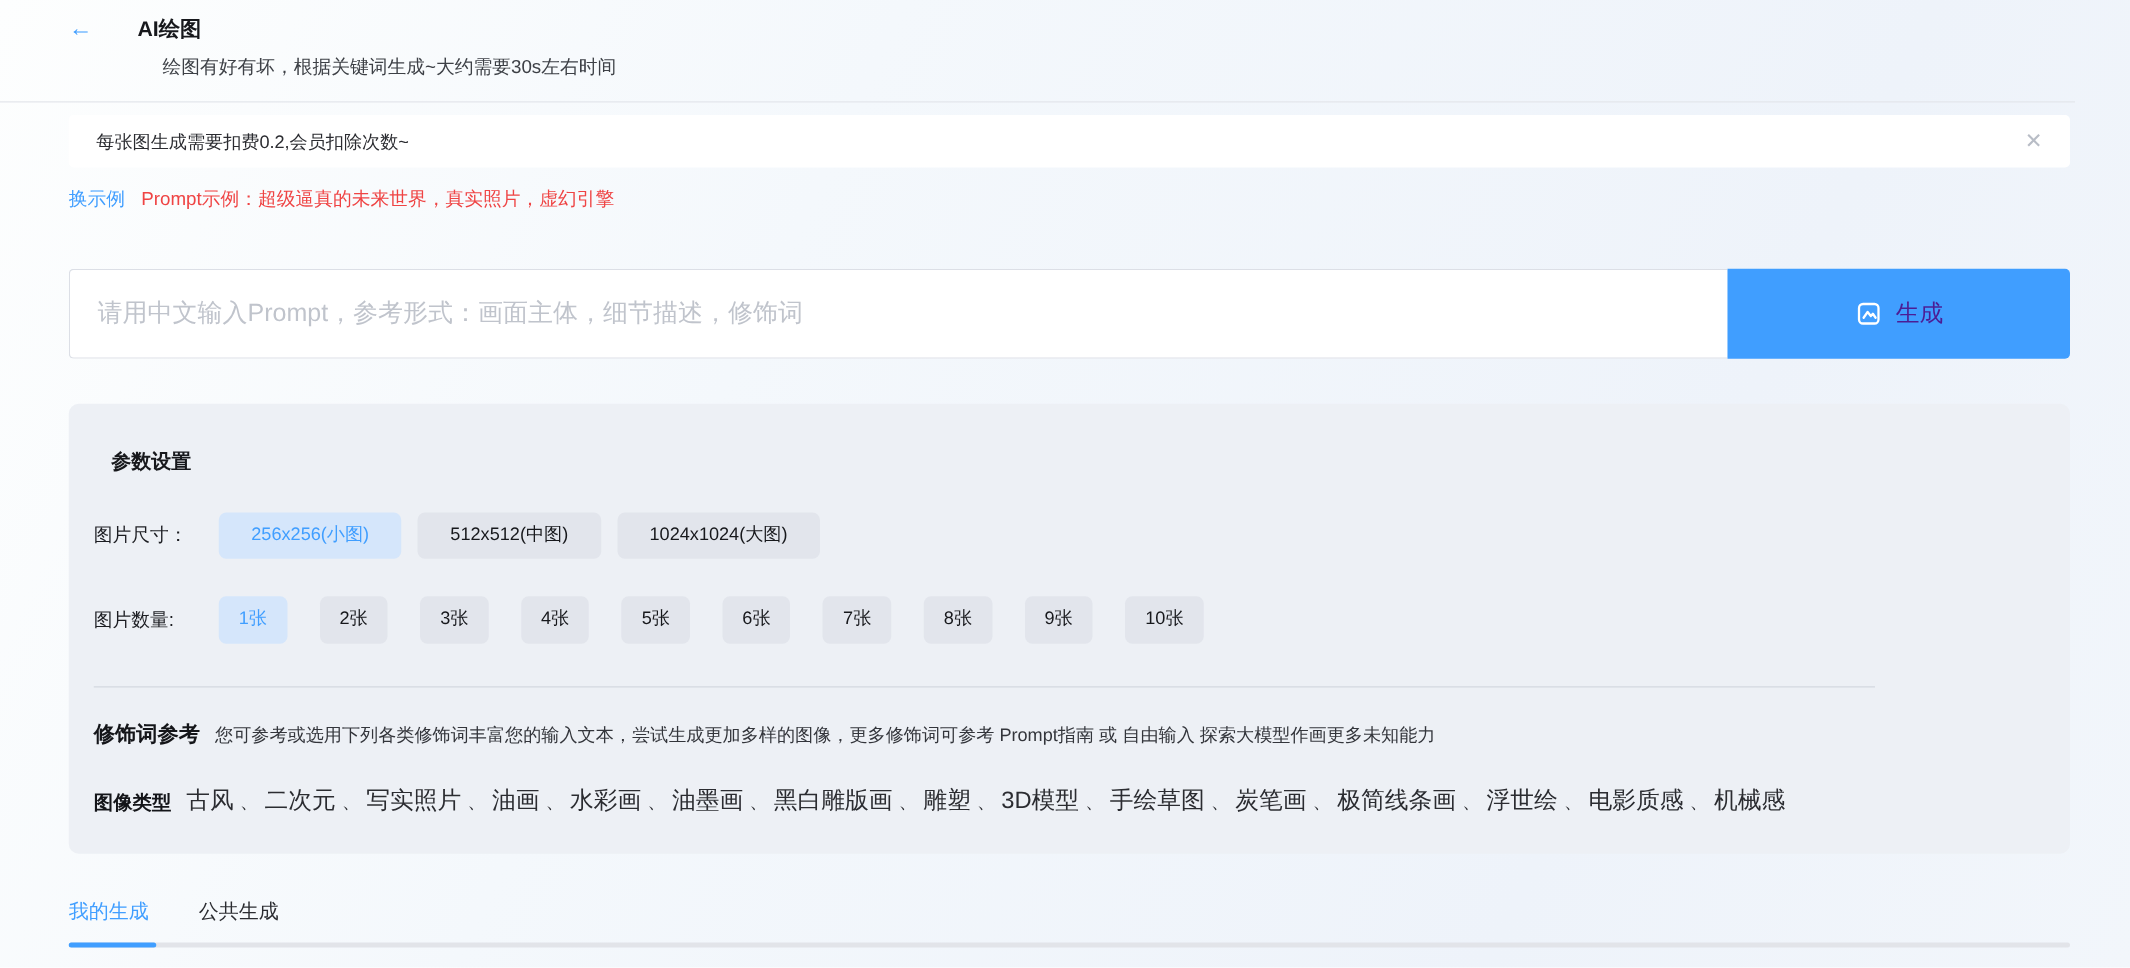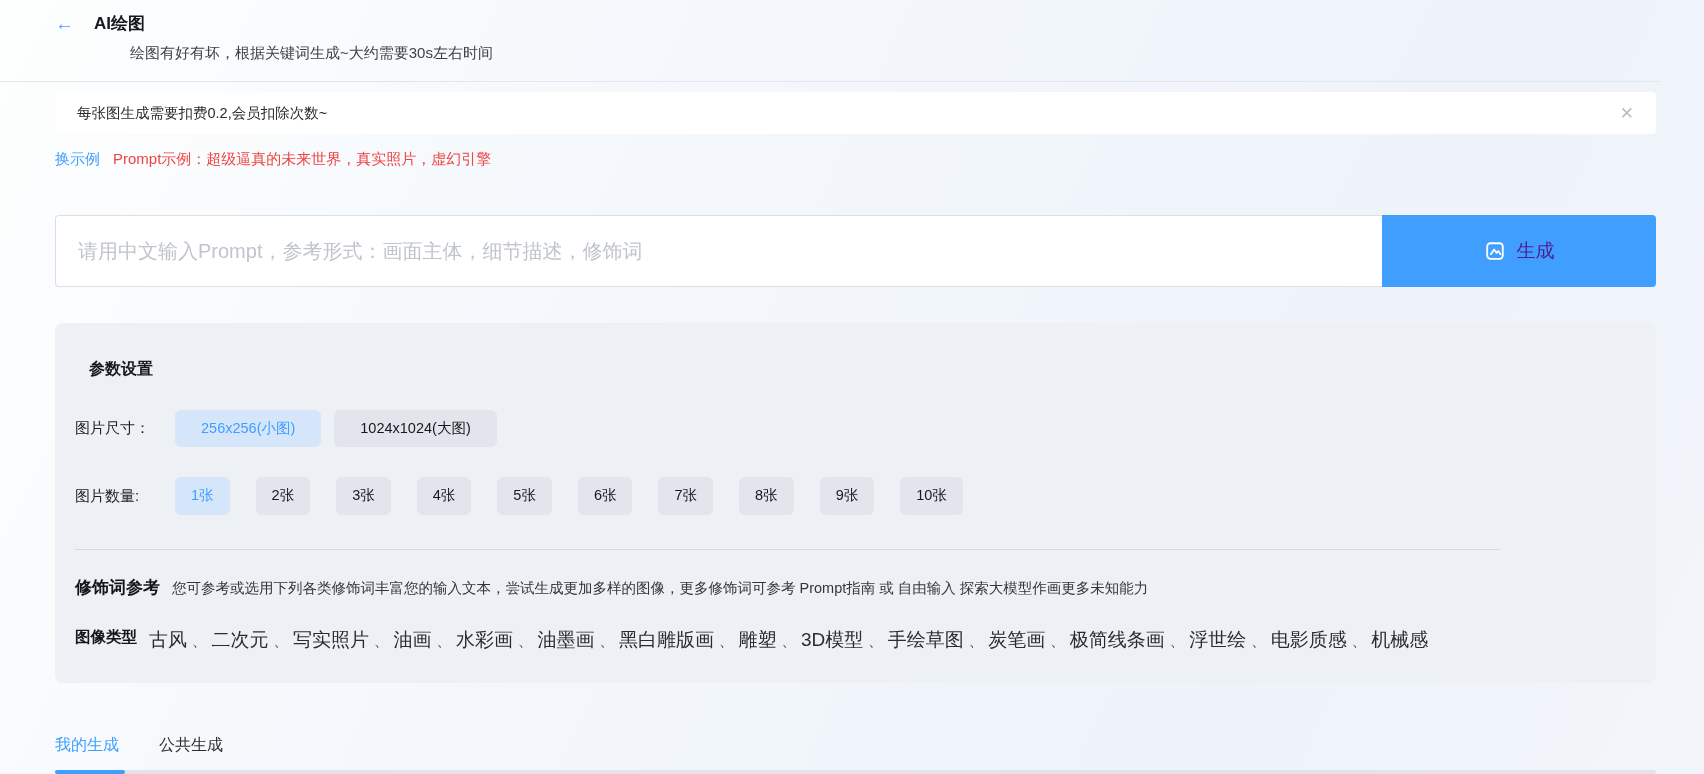--- a/index.html
+++ b/index.html
@@ -5,21 +5,21 @@
   html,body{margin:0;padding:0;}
   body{
     width:1704px;height:774px;overflow:hidden;
     background:linear-gradient(115deg,#fdfefe 0%,#f4f8fc 35%,#eef3fa 75%,#f2f6fb 100%);
     font-family:"Liberation Sans","DejaVu Sans",sans-serif;
     color:#26272e;
   }
   .header-wrap{height:82px;margin-right:44px;border-bottom:1px solid #e3e6eb;box-sizing:border-box;padding:10px 0 0 55px;}
   .title-row{display:flex;align-items:center;gap:20px;height:26px;}
   .back{color:#409eff;font-size:19px;cursor:pointer;line-height:1;}
-  h1.page-title{font-size:17px;font-weight:bold;margin:0;color:#17181c;}
+  h1.page-title{font-size:17px;font-weight:bold;margin:16px;color:#17181c;}
   .subtitle{margin:8px 0 0 75px;font-size:15px;color:#3d4046;}
 
   .content{position:relative;margin:0 48px 0 55px;}
 
   .notice{margin-top:10px;height:42px;background:#ffffff;border-radius:4px;display:flex;align-items:center;
     padding:0 22px;box-sizing:border-box;font-size:14.5px;color:#2b2c31;justify-content:space-between;}
   .notice .close{color:#b8bdc6;font-size:17px;cursor:pointer;font-weight:400;}
 
   .example-row{margin-top:14px;display:flex;align-items:center;gap:13px;font-size:15px;height:22px;}
   .example-row a{color:#409eff;text-decoration:none;cursor:pointer;}
@@ -49,25 +49,25 @@
     border:none;border-radius:6px;background:#e2e5ec;color:#17181c;font-size:14.5px;cursor:pointer;
     padding:10px 26px;font-family:"Liberation Sans","DejaVu Sans",sans-serif;line-height:1.2;
   }
   .chips.count .chip{padding:10px 16px;}
   .chip.selected{background:#d5e6fb;color:#409eff;}
   .params-divider{border:none;border-top:1px solid #d4d8df;margin:34px 0 0 0;width:1425px;max-width:100%;}
   .modifier-row{margin-top:26px;display:flex;align-items:baseline;gap:12px;}
   .bold-label{font-size:17px;font-weight:bold;color:#141519;flex:none;}
   .bold-label.sm{font-size:15.5px;}
   .desc{font-size:14.5px;color:#33353b;}
-  .types-row{margin-top:28px;display:flex;align-items:flex-start;gap:12px;}
+  .types-row{margin-top:28px;display:flex;align-items:flex-end;gap:12px;}
   .type-item{font-size:19px;color:#2b2c31;cursor:pointer;}
   .type-sep{font-size:14.5px;color:#2b2c31;margin:0 5px;}
 
-  .tabs{margin-top:52px;display:flex;gap:40px;}
+  .tabs{margin-top:36px;display:flex;gap:40px;}
   .tab{font-size:16px;color:#2b2c31;cursor:pointer;padding-bottom:14px;}
   .tab.active{color:#409eff;}
   .tab-track{position:relative;height:4px;background:#e2e4e9;border-radius:2px;}
   .tab-active-bar{position:absolute;top:0;height:4px;background:#409eff;border-radius:2px;left:0;width:68px;}
 
   .thumb{
     position:relative;margin-top:18px;width:380px;height:30px;border-radius:8px 8px 0 0;overflow:hidden;cursor:pointer;
     background:linear-gradient(90deg,#a6bac0 0%,#b2c3c7 18%,#cdd8d8 40%,#e2e7e4 60%,#efefeb 80%,#e9e9e5 100%);
   }
   .thumb .stripes{
@@ -111,20 +111,21 @@
     </button>
   </div>
 
   <section class="params">
     <h2>参数设置</h2>
 
     <div class="param-row">
       <span class="row-label">图片尺寸：</span>
       <div class="chips size" id="size-chips">
           <button class="chip selected">256x256(小图)</button>
+          <button class="chip">512x512(中图)</button>
           <button class="chip">1024x1024(大图)</button>
         </div>
     </div>
 
     <div class="param-row">
       <span class="row-label">图片数量:</span>
       <div class="chips count" id="count-chips">
           <button class="chip selected">1张</button>
           <button class="chip">2张</button>
           <button class="chip">3张</button>

